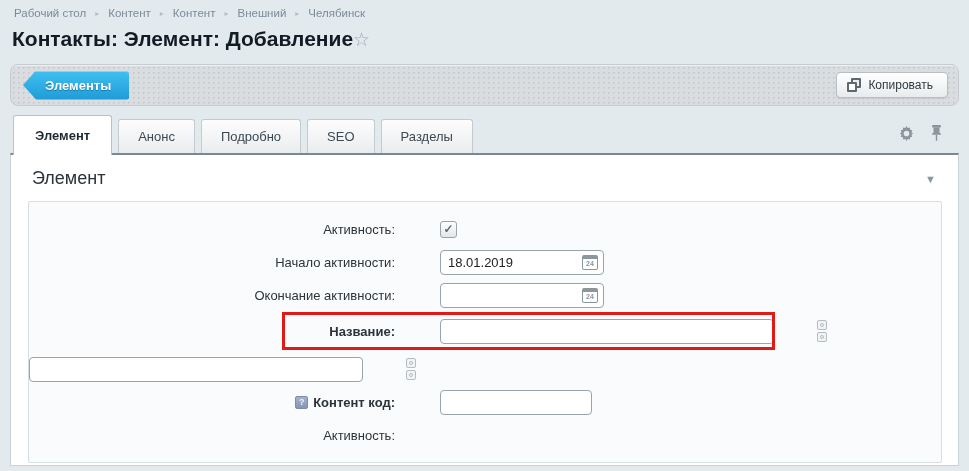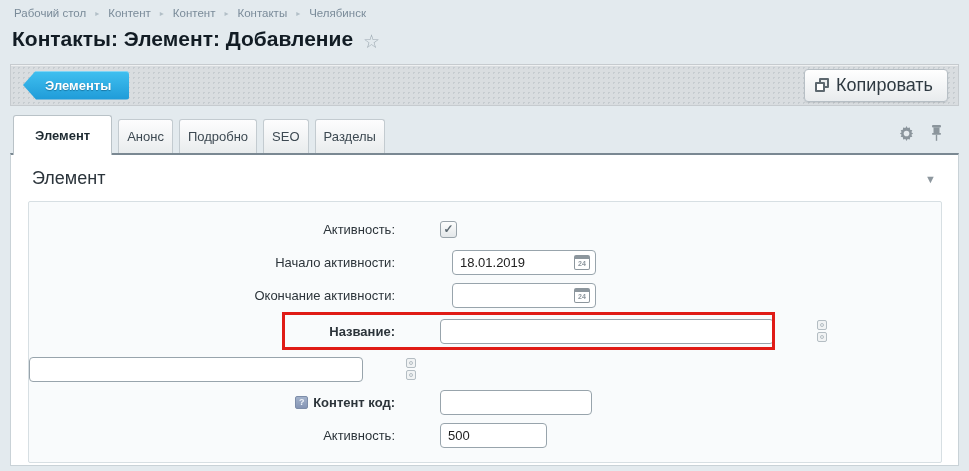--- a/index.html
+++ b/index.html
@@ -13,74 +13,74 @@
 
   
   .breadcrumb {
     display: flex; align-items: center; gap: 9px;
     padding: 7px 4px 4px; font-size: 11.5px; text-align: right;
   }
   .crumb { color: #7a8b99; cursor: pointer; }
   .crumb-sep { color: #b2bfc7; font-size: 8px; }
 
   
-  .title-row { display: flex; align-items: flex-end; gap: 10px; margin: 4px 2px 13px; }
+  .title-row { display: flex; align-items: center; margin: 4px 2px 13px; }
   .page-title { font-size: 21px; font-weight: bold; color: #121c24; }
   .fav-star { color: #9daab2; font-size: 19px; cursor: pointer; line-height: 1; }
 
   
   .toolbar {
     height: 42px; margin-bottom: 9px;
     background-color: #d9dde0;
     background-image: radial-gradient(#c6ccd0 1px, rgba(0,0,0,0) 1px);
     background-size: 5px 5px;
     border: 1px solid #c6cbcf;
-    border-radius: 0;
+    border-radius: 8px;
     box-shadow: inset 0 1px 0 rgba(255,255,255,.55);
     display: flex; align-items: center; justify-content: space-between;
     padding: 0 10px 0 12px;
   }
   .btn-back {
     position: relative;
     background: linear-gradient(#40c0f0, #1f9bd8);
     color: #fff; font-weight: bold; font-size: 13px;
     text-shadow: 0 1px 1px rgba(0,60,90,.45);
     padding: 7px 18px 7px 22px;
     border-radius: 3px;
     clip-path: polygon(13px 0, 100% 0, 100% 100%, 13px 100%, 0 50%);
     cursor: pointer;
     box-shadow: inset 0 1px 0 rgba(255,255,255,.35);
   }
   .btn-copy {
     background: linear-gradient(#ffffff, #e8ebed);
     border: 1px solid #b7bfc5;
     border-radius: 4px;
     padding: 5px 14px 5px 10px;
-    font-size: 18px; color: #2f3a42;
+    font-size: 12px; color: #2f3a42;
     display: flex; align-items: center; gap: 7px;
     cursor: pointer;
     box-shadow: 0 1px 1px rgba(0,0,0,.08);
   }
   .icon-copy { position: relative; width: 14px; height: 14px; display: inline-block; }
   .icon-copy .c-back {
     position: absolute; top: 0; right: 0; width: 10px; height: 10px;
     border: 2px solid #5d686f; background: #eceeef; border-radius: 1px;
   }
   .icon-copy .c-front {
     position: absolute; bottom: 0; left: 0; width: 10px; height: 10px;
     border: 2px solid #5d686f; background: #fff; border-radius: 1px;
   }
 
   
   .tabs { display: flex; align-items: flex-end; padding: 0 3px; position: relative; z-index: 2; }
   .tab {
     background: linear-gradient(#fdfdfe, #e9eced);
     border: 1px solid #c3cbd0; border-bottom: none;
     border-radius: 3px 3px 0 0;
-    padding: 9px 8px; font-size: 13px; color: #3d4952;
+    padding: 9px 19px; font-size: 13px; color: #3d4952;
     margin-right: 6px; cursor: pointer; white-space: nowrap;
   }
   .tab.active {
     background: #fff; font-weight: bold; color: #1d2930;
     padding: 12px 21px; margin-bottom: -2px;
     border-color: #b9c2c7;
   }
   .tab-icons { margin-left: auto; display: flex; align-items: center; gap: 17px; padding: 0 14px 12px 0; }
   .icon-gear { width: 15px; height: 15px; cursor: pointer; }
   .icon-pin { width: 11px; height: 16px; cursor: pointer; }
@@ -115,21 +115,21 @@
     display: flex; justify-content: flex-end; align-items: center; gap: 5px;
   }
   .flabel.bold { font-weight: bold; }
 
   input.txt {
     font-family: "Liberation Sans", sans-serif;
     font-size: 13px; color: #222;
     border: 1px solid #98a4ac; border-radius: 4px;
     height: 25px; padding: 2px 7px; background: #fff; outline: none;
   }
-  .w-date { width: 144px; padding-right: 26px; margin-left: 12px; }
+  .w-date { width: 164px; padding-right: 26px; }
   .w-wide { width: 334px; }
   .w-med  { width: 152px; }
   .w-small{ width: 107px; }
 
   .date-wrap { position: relative; display: inline-block; }
   .icon-calendar {
     position: absolute; right: 6px; top: 5px;
     width: 16px; height: 15px;
     border: 1px solid #8c969d; border-top: 4px solid #8c969d;
     border-radius: 2px; background: #fff;
@@ -178,21 +178,21 @@
 
 <div class="page">
 
   <div class="breadcrumb">
     <span class="crumb">Рабочий стол</span>
     <span class="crumb-sep">▸</span>
     <span class="crumb">Контент</span>
     <span class="crumb-sep">▸</span>
     <span class="crumb">Контент</span>
     <span class="crumb-sep">▸</span>
-    <span class="crumb">Контакты</span>
+    <span class="crumb">Внешний</span>
     <span class="crumb-sep">▸</span>
     <span class="crumb">Челябинск</span>
   </div>
 
   <div class="title-row">
     <span class="page-title">Контакты: Элемент: Добавление</span>
     <span class="fav-star">☆</span>
   </div>
 
   <div class="toolbar">
@@ -284,18 +284,17 @@
       <div class="frow tall">
         <span class="flabel bold">
           <span class="help-icon">?</span>
           <span>Контент код:</span>
         </span>
         <input class="txt w-med" type="text" value="" style="">
       </div>
 
       <div class="frow tall">
         <span class="flabel">Активность:</span>
-        <input class="txt w-small" type="text" value="500" style="">
       </div>
 
     </div>
   </div>
 </div>
 
 </body></html>

